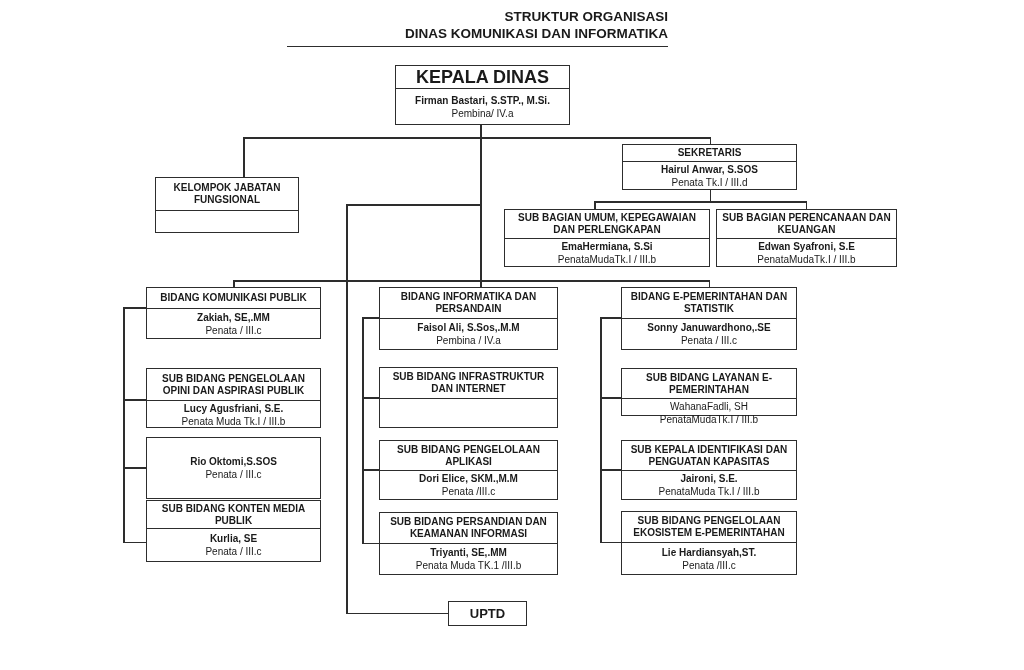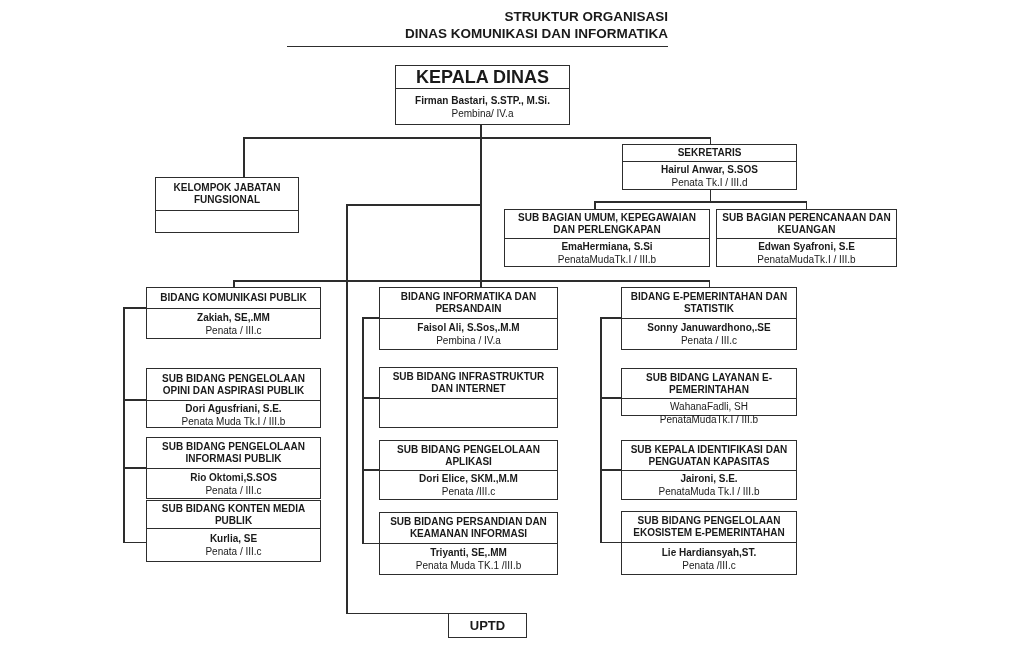--- a/index.html
+++ b/index.html
@@ -26,21 +26,21 @@
   }
   .node .hd.big{font-size:18px;line-height:15px;text-align:center;}
   .node .bd{
     flex:1 1 auto;display:flex;flex-direction:column;align-items:center;justify-content:center;
     text-align:center;font-size:10px;line-height:13px;padding:1px 4px;
   }
   .node .nm{font-weight:bold;}
   .node .nm.plain{font-weight:normal;}
   .node.single{
     align-items:center;justify-content:center;flex-direction:row;
-    font-weight:bold;font-size:13px;text-align:center;margin-top:12px;
+    font-weight:bold;font-size:13px;text-align:center;
   }
   
   .ln{position:absolute;background:#2d2d2d;}
 </style>
 </head>
 <body>
 
 <div class="page-title">
   <div>STRUKTUR ORGANISASI</div>
   <div>DINAS KOMUNIKASI DAN INFORMATIKA</div>
@@ -122,27 +122,26 @@
   <div class="hd" style="height:21px">BIDANG KOMUNIKASI PUBLIK</div>
   <div class="bd">
     <div class="nm">Zakiah, SE,.MM</div>
     <div class="rk">Penata / III.c</div>
   </div>
 </div>
 
 <div class="node" style="left:146px;top:368px;width:175px;height:60px">
   <div class="hd" style="height:32px">SUB BIDANG PENGELOLAAN OPINI DAN ASPIRASI PUBLIK</div>
   <div class="bd">
-    <div class="nm">Dori Agusfriani, S.E.</div>
+    <div class="nm">Lucy Agusfriani, S.E.</div>
     <div class="rk">Penata Muda Tk.I / III.b</div>
   </div>
 </div>
 
 <div class="node" style="left:146px;top:437px;width:175px;height:62px">
-  <div class="hd" style="height:31px">SUB BIDANG PENGELOLAAN INFORMASI PUBLIK</div>
   <div class="bd">
     <div class="nm">Rio Oktomi,S.SOS</div>
     <div class="rk">Penata / III.c</div>
   </div>
 </div>
 
 <div class="node" style="left:146px;top:500px;width:175px;height:62px">
   <div class="hd" style="height:28px">SUB BIDANG KONTEN MEDIA PUBLIK</div>
   <div class="bd">
     <div class="nm">Kurlia, SE</div>

